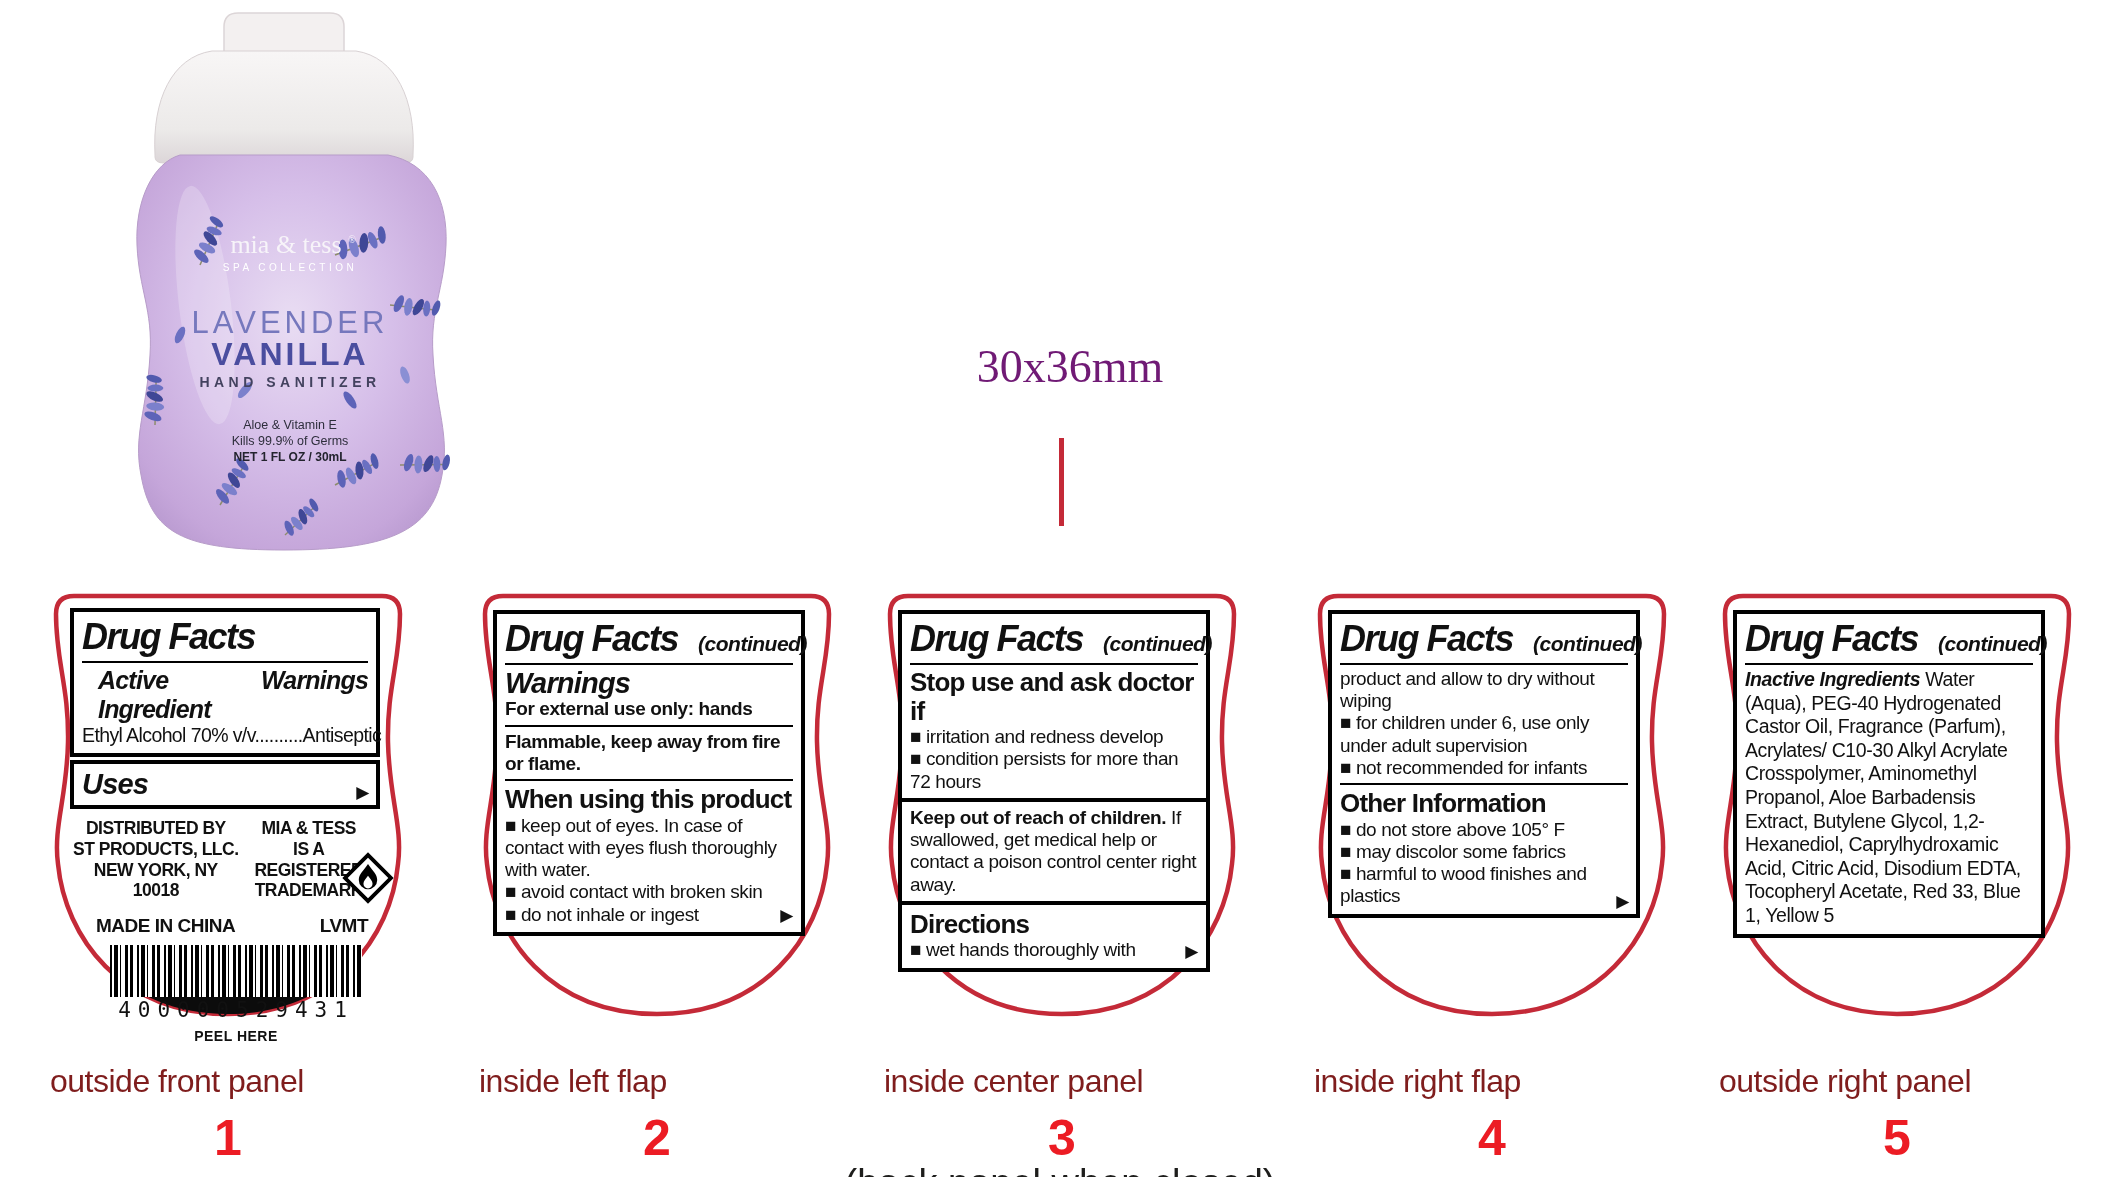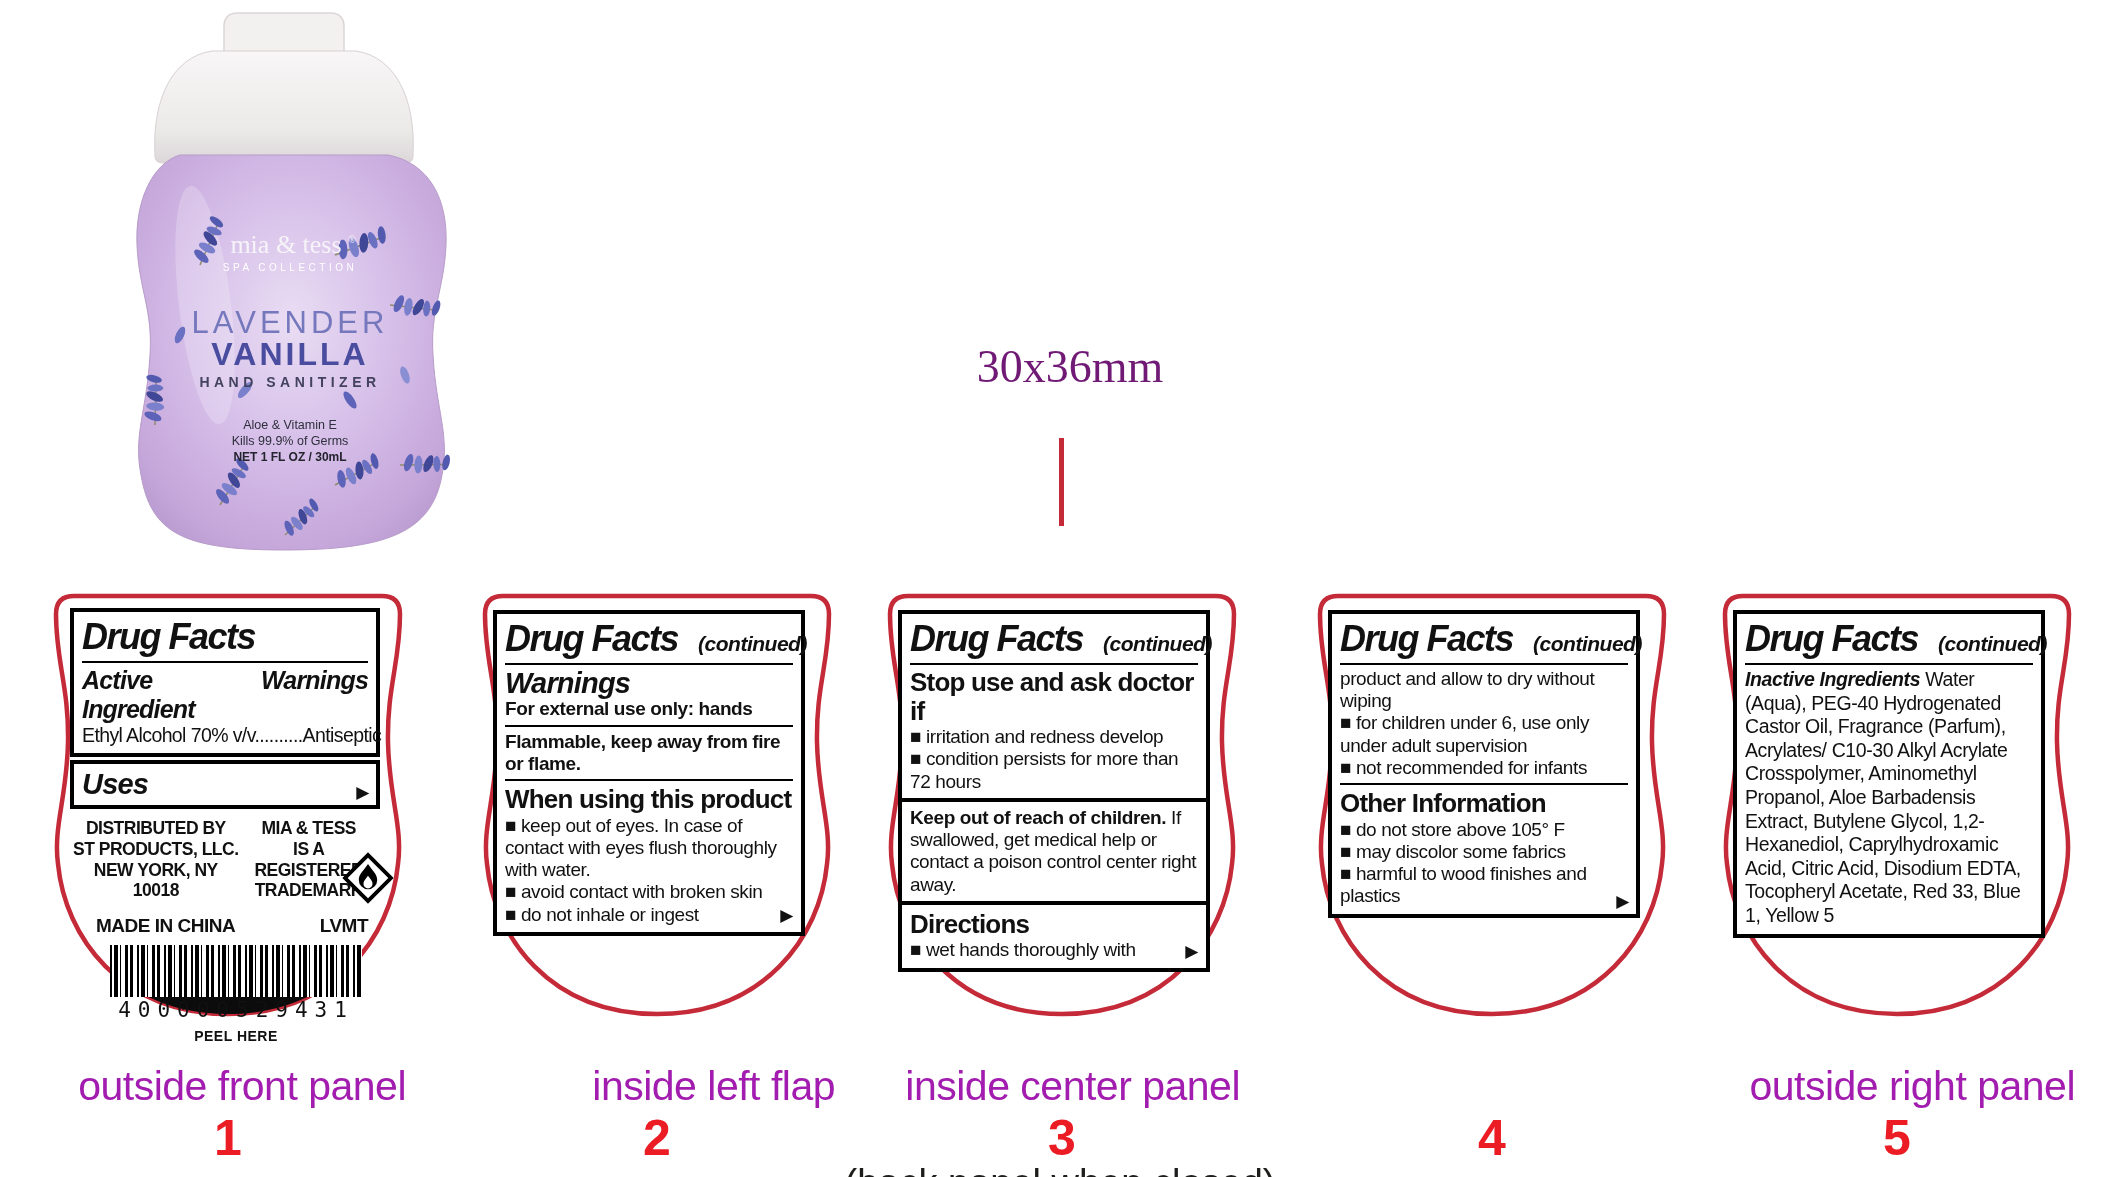--- a/index.html
+++ b/index.html
@@ -23,37 +23,37 @@
   .df-h2i{font-size:29px;font-weight:bold;font-style:italic;letter-spacing:-0.8px;line-height:1.05;margin:1px 0 0;}
   .df-body{font-size:19px;line-height:1.17;}
   .df-bold{font-weight:bold;}
   .rule{border-top:2px solid #000;margin:4px 0;}
   .rule-thick{border-top:4px solid #000;margin:5px -8px;}
   .arrow-br{position:absolute;right:7px;bottom:4px;font-size:17px;line-height:1;}
   .flexline{display:flex;justify-content:space-between;align-items:flex-end;}
 
   
   .ai-row{display:flex;justify-content:space-between;font-size:25px;font-weight:bold;
-          font-style:italic;letter-spacing:-0.8px;margin-top:1px;}
+          font-style:italic;letter-spacing:-0.8px;margin-top:1px;margin-left:16px;}
   .ai-line{font-size:19.5px;letter-spacing:-0.6px;white-space:nowrap;}
   .addr-row{display:flex;justify-content:space-between;margin:9px 2px 14px;}
   .addr-col{font-size:17.5px;font-weight:bold;text-align:center;line-height:1.18;letter-spacing:-0.5px;}
   .made-row{display:flex;justify-content:space-between;width:272px;margin:4px 2px 0 26px;
             font-size:19px;font-weight:bold;letter-spacing:-0.5px;}
   .flame{position:absolute;left:292px;top:260px;}
   .barcode-wrap{width:252px;margin:8px 0 0 40px;text-align:center;}
   .bars{height:52px;width:252px;
         background:repeating-linear-gradient(90deg,#000 0 2px,#fff 2px 4px,#000 4px 8px,#fff 8px 10px,
         #000 10px 11px,#fff 11px 15px,#000 15px 18px,#fff 18px 20px,#000 20px 23px,#fff 23px 27px);}
   .bc-digits{font-family:"DejaVu Sans Mono",monospace;font-size:21px;letter-spacing:7px;margin-top:1px;}
   .peel{font-size:14px;font-weight:bold;letter-spacing:0.5px;text-align:center;width:252px;
         margin:6px 0 0 40px;}
 
   
-  .caption{position:absolute;top:471px;width:100%;text-align:right;font-size:41px;color:#a21caf;
+  .caption{position:absolute;top:471px;width:100%;text-align:left;font-size:32px;color:#7f1d1d;
            letter-spacing:-0.5px;}
   .pnum{position:absolute;top:517px;width:100%;text-align:center;font-size:50px;font-weight:bold;
         color:#ec1c24;}
   .partial-note{position:absolute;left:810px;top:1162px;width:500px;text-align:center;
                 font-size:38px;color:#1d1d1b;}
 
   
   #panel1{left:50px;} #panel2{left:479px;} #panel3{left:884px;} #panel4{left:1314px;} #panel5{left:1719px;}
 </style>
 </head>
@@ -244,20 +244,21 @@
         <div class="df-body">■ for children under 6, use only under adult supervision</div>
         <div class="df-body">■ not recommended for infants</div>
         <div class="rule"></div>
         <div class="df-h2">Other Information</div>
         <div class="df-body">■ do not store above 105° F</div>
         <div class="df-body">■ may discolor some fabrics</div>
         <div class="df-body" style="padding-right:10px;">■ harmful to wood finishes and plastics</div>
         <span class="arrow-br">▶</span>
       </div>
     </div>
+    <div class="caption">inside right flap</div>
     <div class="pnum">4</div>
   </div>
 
   <div class="panel" id="panel5">
     <svg class="diecut" width="356" height="426" viewBox="0 0 356 426">
       <path d="M24 4 H332 Q350 4 350 22 C350 70 337 95 338 150 C339 205 353 235 348 272 C341 345 285 422 178 422 C71 422 15 345 8 272 C3 235 17 205 18 150 C19 95 6 70 6 22 Q6 4 24 4 Z" fill="#ffffff" stroke="#c42a38" stroke-width="4.5"></path>
     </svg>
     <div class="pcontent" style="width:312px;">
       <div class="dfbox" style="min-height:292px;">
         <div class="df-title-row">

